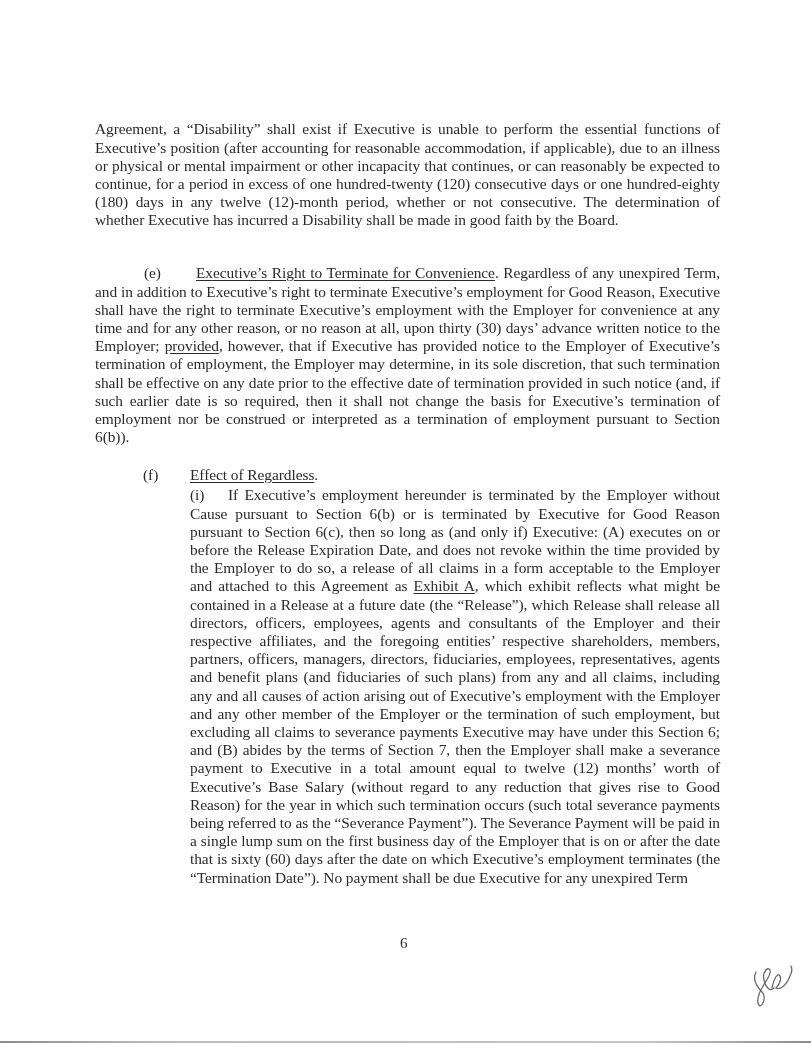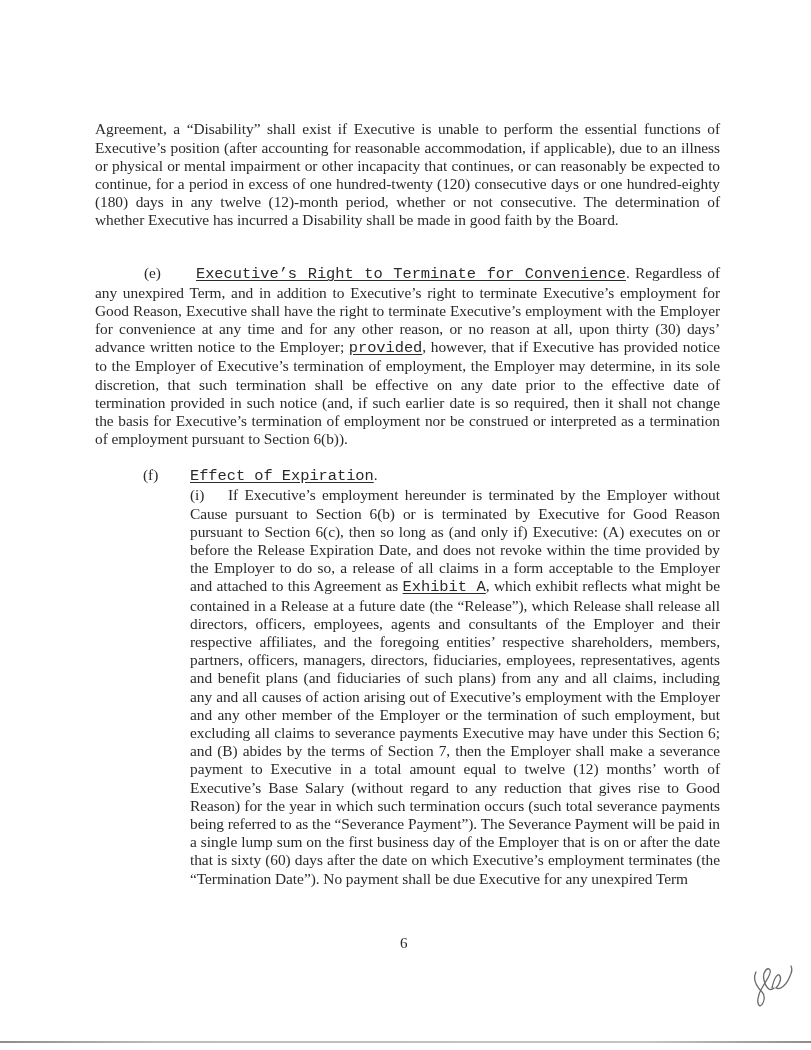--- a/index.html
+++ b/index.html
@@ -29,21 +29,21 @@
       text-align-last: left;
       letter-spacing: -0.05px;
     }
     .p1 { left: 95px; top: 105px; width: 625px; }
     .p2 { left: 95px; top: 249px; width: 625px; }
     .p3-head { left: 143px; top: 451px; width: 577px; text-align: left; }
     .p4 { left: 190px; top: 471px; width: 530px; }
     .lbl-c { width: 52px; padding-left: 49px; display: inline-block; }
     .lbl-f { width: 47px; display: inline-block; }
     .lbl-i { width: 38px; display: inline-block; }
-    u { text-decoration: underline; text-underline-offset: 2px; font-family: Liberation Mono, monospace; }
+    u { text-decoration: underline; text-underline-offset: 2px; }
     .page-number {
       position: absolute;
       left: 400px;
       top: 935px;
       font-size: 15px;
     }
     .initials {
       position: absolute;
       left: 748px;
       top: 958px;
@@ -61,21 +61,21 @@
   </style>
 </head>
 <body>
 
 <div class="page">
 
   <p class="para p1">Agreement, a “Disability” shall exist if Executive is unable to perform the essential functions of Executive’s position (after accounting for reasonable accommodation, if applicable), due to an illness or physical or mental impairment or other incapacity that continues, or can reasonably be expected to continue, for a period in excess of one hundred-twenty (120) consecutive days or one hundred-eighty (180) days in any twelve (12)-month period, whether or not consecutive. The determination of whether Executive has incurred a Disability shall be made in good faith by the Board.</p>
 
   <p class="para p2"><span class="lbl-c">(e)</span><u>Executive’s Right to Terminate for Convenience</u><span>.</span><span>  Regardless of any unexpired Term, and in addition to Executive’s right to terminate Executive’s employment for Good Reason, Executive shall have the right to terminate Executive’s employment with the Employer for convenience at any time and for any other reason, or no reason at all, upon thirty (30) days’ advance written notice to the Employer; </span><u>provided</u><span>, however, that if Executive has provided notice to the Employer of Executive’s termination of employment, the Employer may determine, in its sole discretion, that such termination shall be effective on any date prior to the effective date of termination provided in such notice (and, if such earlier date is so required, then it shall not change the basis for Executive’s termination of employment nor be construed or interpreted as a termination of employment pursuant to Section 6(b)).</span></p>
 
-  <p class="para p3-head"><span class="lbl-f">(f)</span><u>Effect of Expiration</u><span>.</span></p>
+  <p class="para p3-head"><span class="lbl-f">(f)</span><u>Effect of Regardless</u><span>.</span></p>
 
   <p class="para p4"><span class="lbl-i">(i)</span><span>If Executive’s employment hereunder is terminated by the Employer without Cause pursuant to Section 6(b) or is terminated by Executive for Good Reason pursuant to Section 6(c), then so long as (and only if) Executive: (A) executes on or before the Release Expiration Date, and does not revoke within the time provided by the Employer to do so, a release of all claims in a form acceptable to the Employer and attached to this Agreement as </span><u>Exhibit A</u><span>, which exhibit reflects what might be contained in a Release at a future date (the “Release”), which Release shall release all directors, officers, employees, agents and consultants of the Employer and their respective affiliates, and the foregoing entities’ respective shareholders, members, partners, officers, managers, directors, fiduciaries, employees, representatives, agents and benefit plans (and fiduciaries of such plans) from any and all claims, including any and all causes of action arising out of Executive’s employment with the Employer and any other member of the Employer or the termination of such employment, but excluding all claims to severance payments Executive may have under this Section 6; and (B) abides by the terms of Section 7, then the Employer shall make a severance payment to Executive in a total amount equal to twelve (12) months’ worth of Executive’s Base Salary (without regard to any reduction that gives rise to Good Reason) for the year in which such termination occurs (such total severance payments being referred to as the “Severance  Payment”). The Severance Payment will be paid in a single lump sum on the first business day of the Employer that is on or after the date that is sixty (60) days after the date on which Executive’s employment terminates (the “Termination Date”). No payment shall be due Executive for any unexpired Term</span></p>
 
   <div class="page-number">6</div>
 
   <svg class="initials" viewBox="0 0 48 52">
     <path d="M8 14 C 4 22, 10 30, 14 34 C 18 38, 16 46, 12 48 C 8 46, 10 36, 14 30 C 18 22, 24 16, 22 12 C 20 8, 14 14, 16 22 C 18 30, 22 34, 26 30" fill="none" stroke="#6a6a6a" stroke-width="1.3" stroke-linecap="round"></path>
     <path d="M24 30 C 26 20, 30 14, 32 18 C 34 22, 30 28, 28 30 C 32 32, 38 28, 42 18 C 44 14, 44 10, 43 8" fill="none" stroke="#6a6a6a" stroke-width="1.3" stroke-linecap="round"></path>
   </svg>
 

